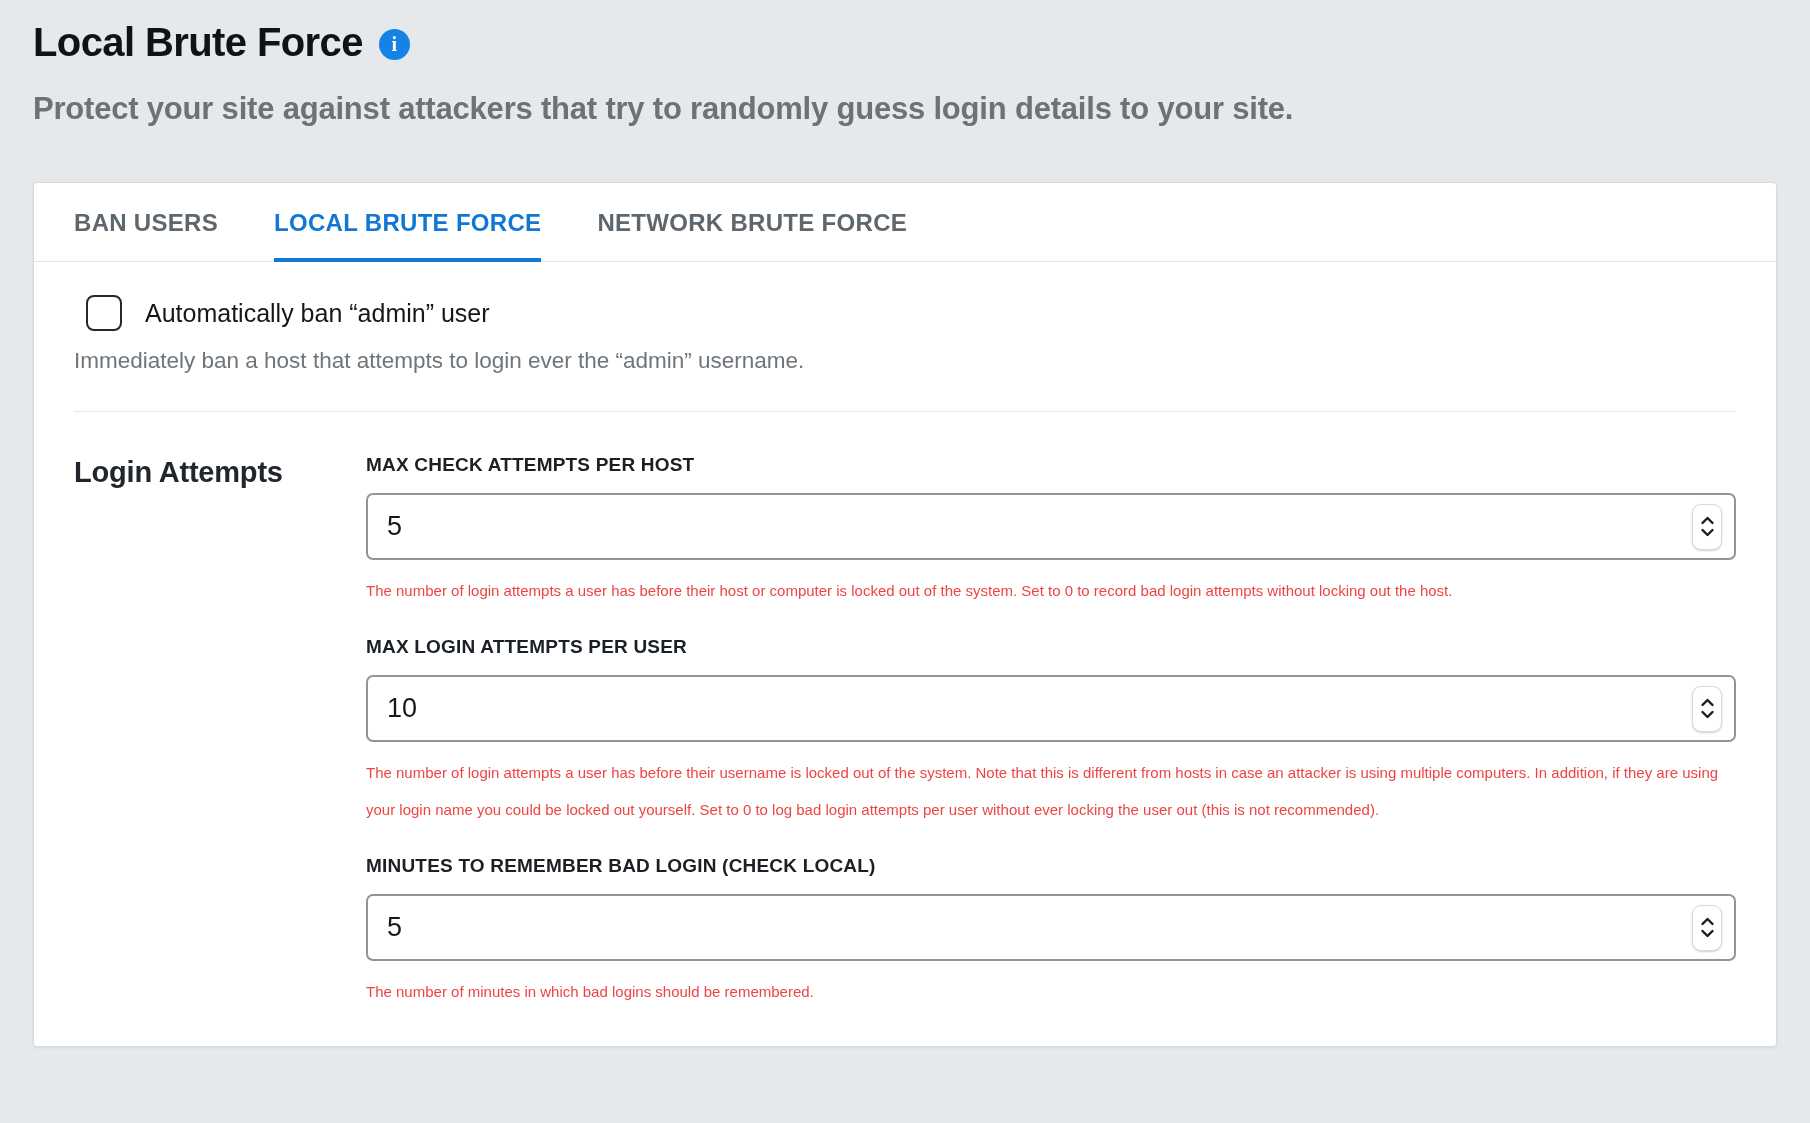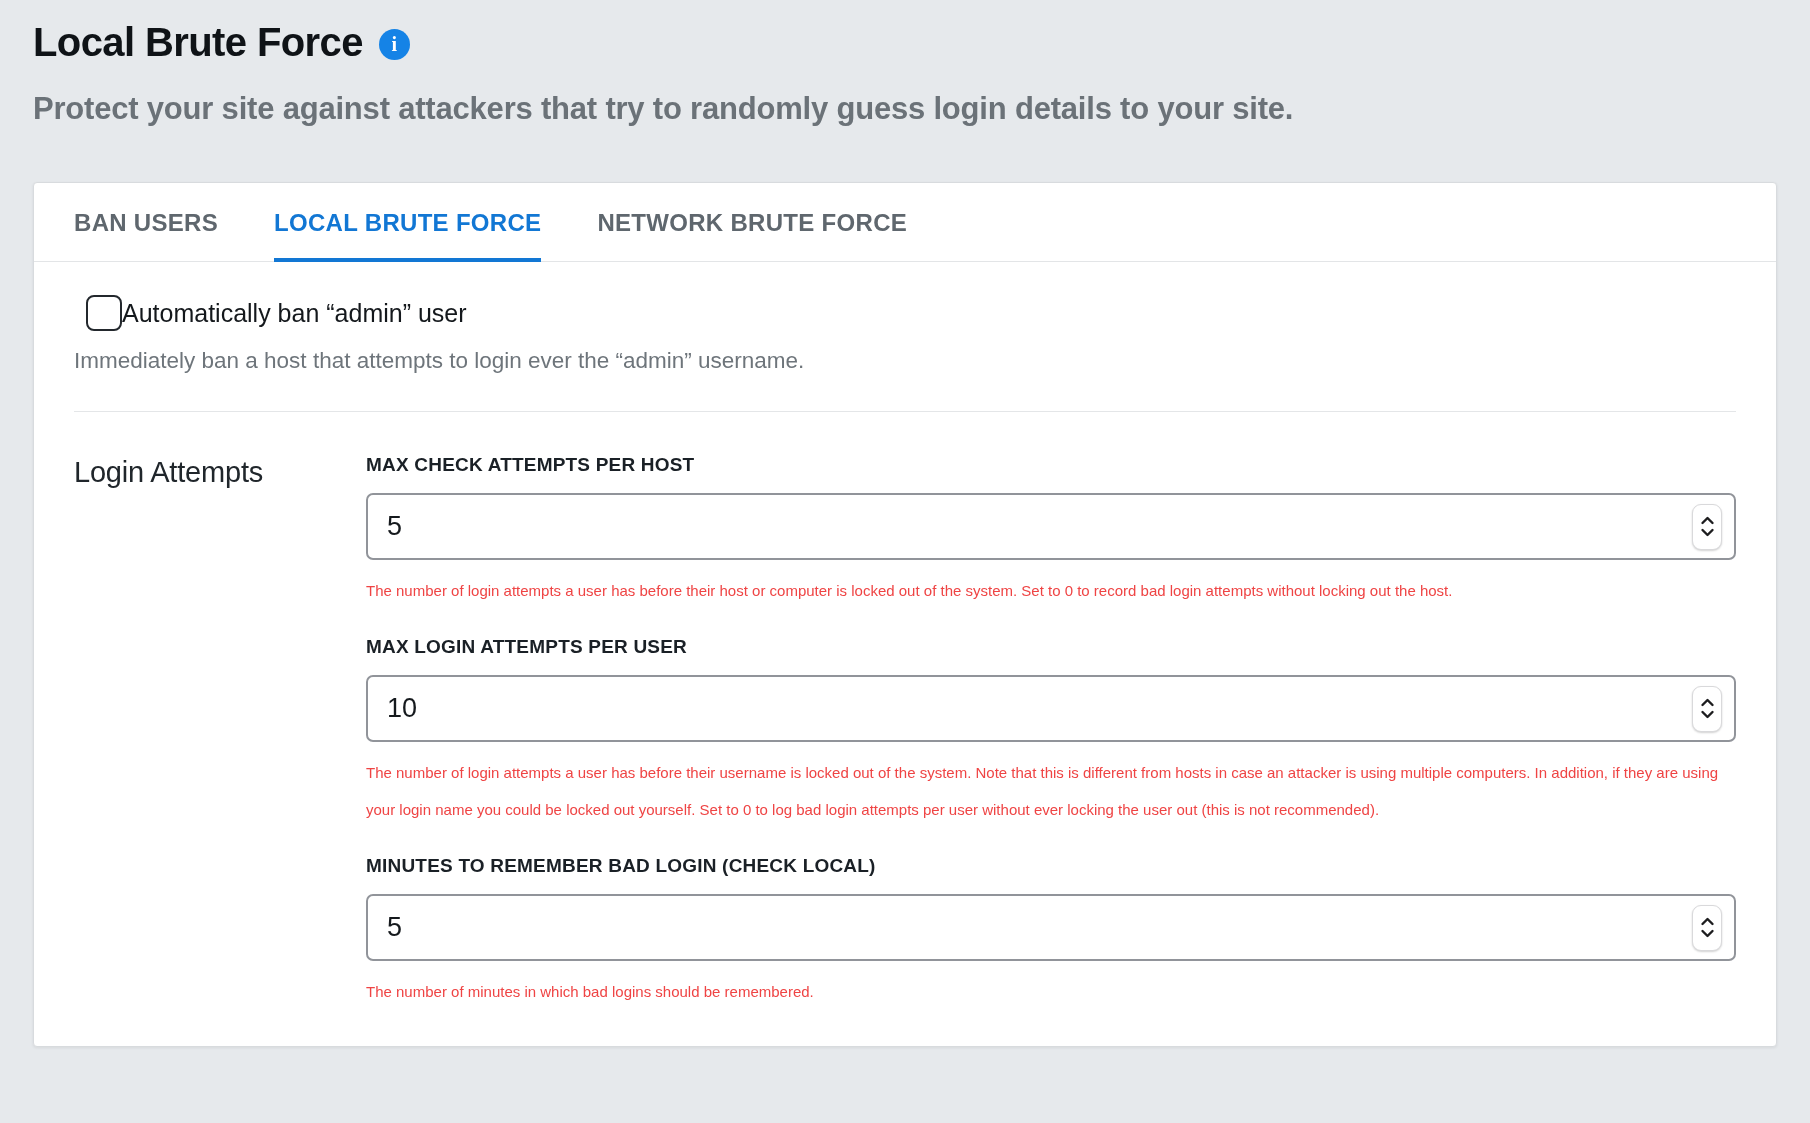--- a/index.html
+++ b/index.html
@@ -83,20 +83,21 @@
     color: #1277d4;
     border-bottom-color: #1277d4;
   }
 
   
   .card-body { padding: 33px 40px 36px 40px; }
 
   .checkbox-row {
     display: flex;
     align-items: center;
+    gap: 23px;
     padding-left: 12px;
   }
   .checkbox {
     width: 36px;
     height: 36px;
     flex: 0 0 36px;
     border: 2.5px solid #23282d;
     border-radius: 8px;
     background: #ffffff;
     cursor: pointer;
@@ -119,21 +120,21 @@
   }
 
   
   .settings-grid {
     display: grid;
     grid-template-columns: 292px 1fr;
     padding-top: 42px;
   }
   .section-title {
     font-size: 29px;
-    font-weight: 400;
+    font-weight: 700;
     color: #20262b;
     letter-spacing: -0.2px;
     margin: 0;
     padding-top: 2px;
   }
 
   .field { margin-bottom: 27px; }
   .field:last-child { margin-bottom: 0; }
   .field-label {
     font-size: 19px;

